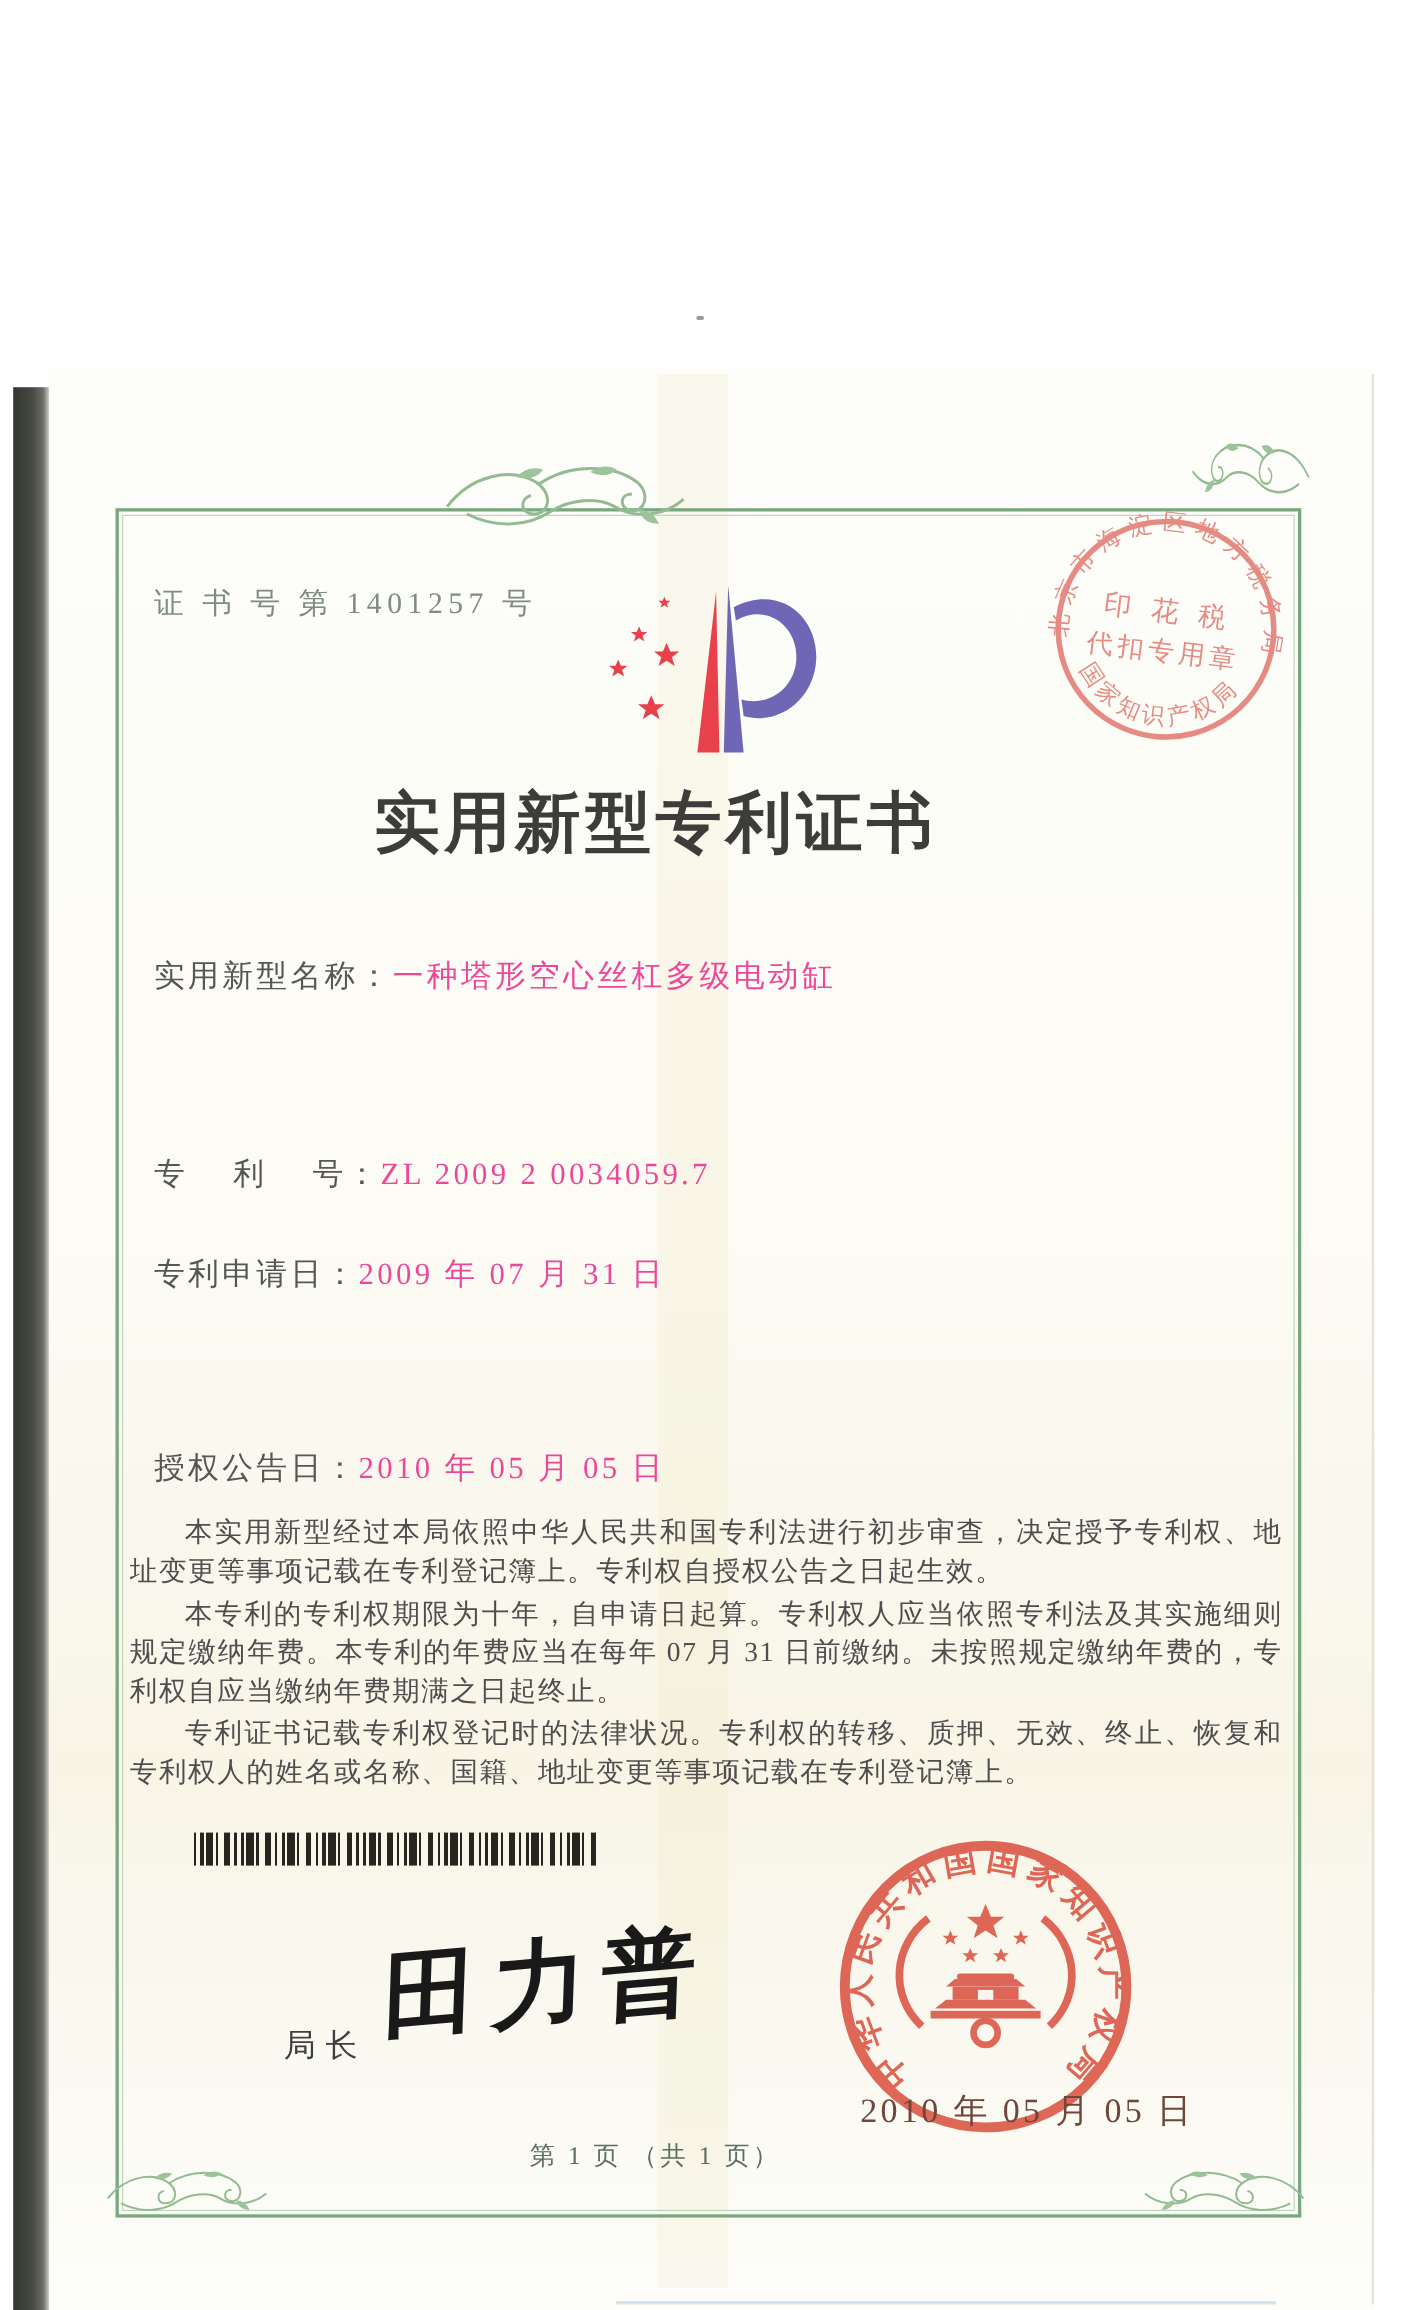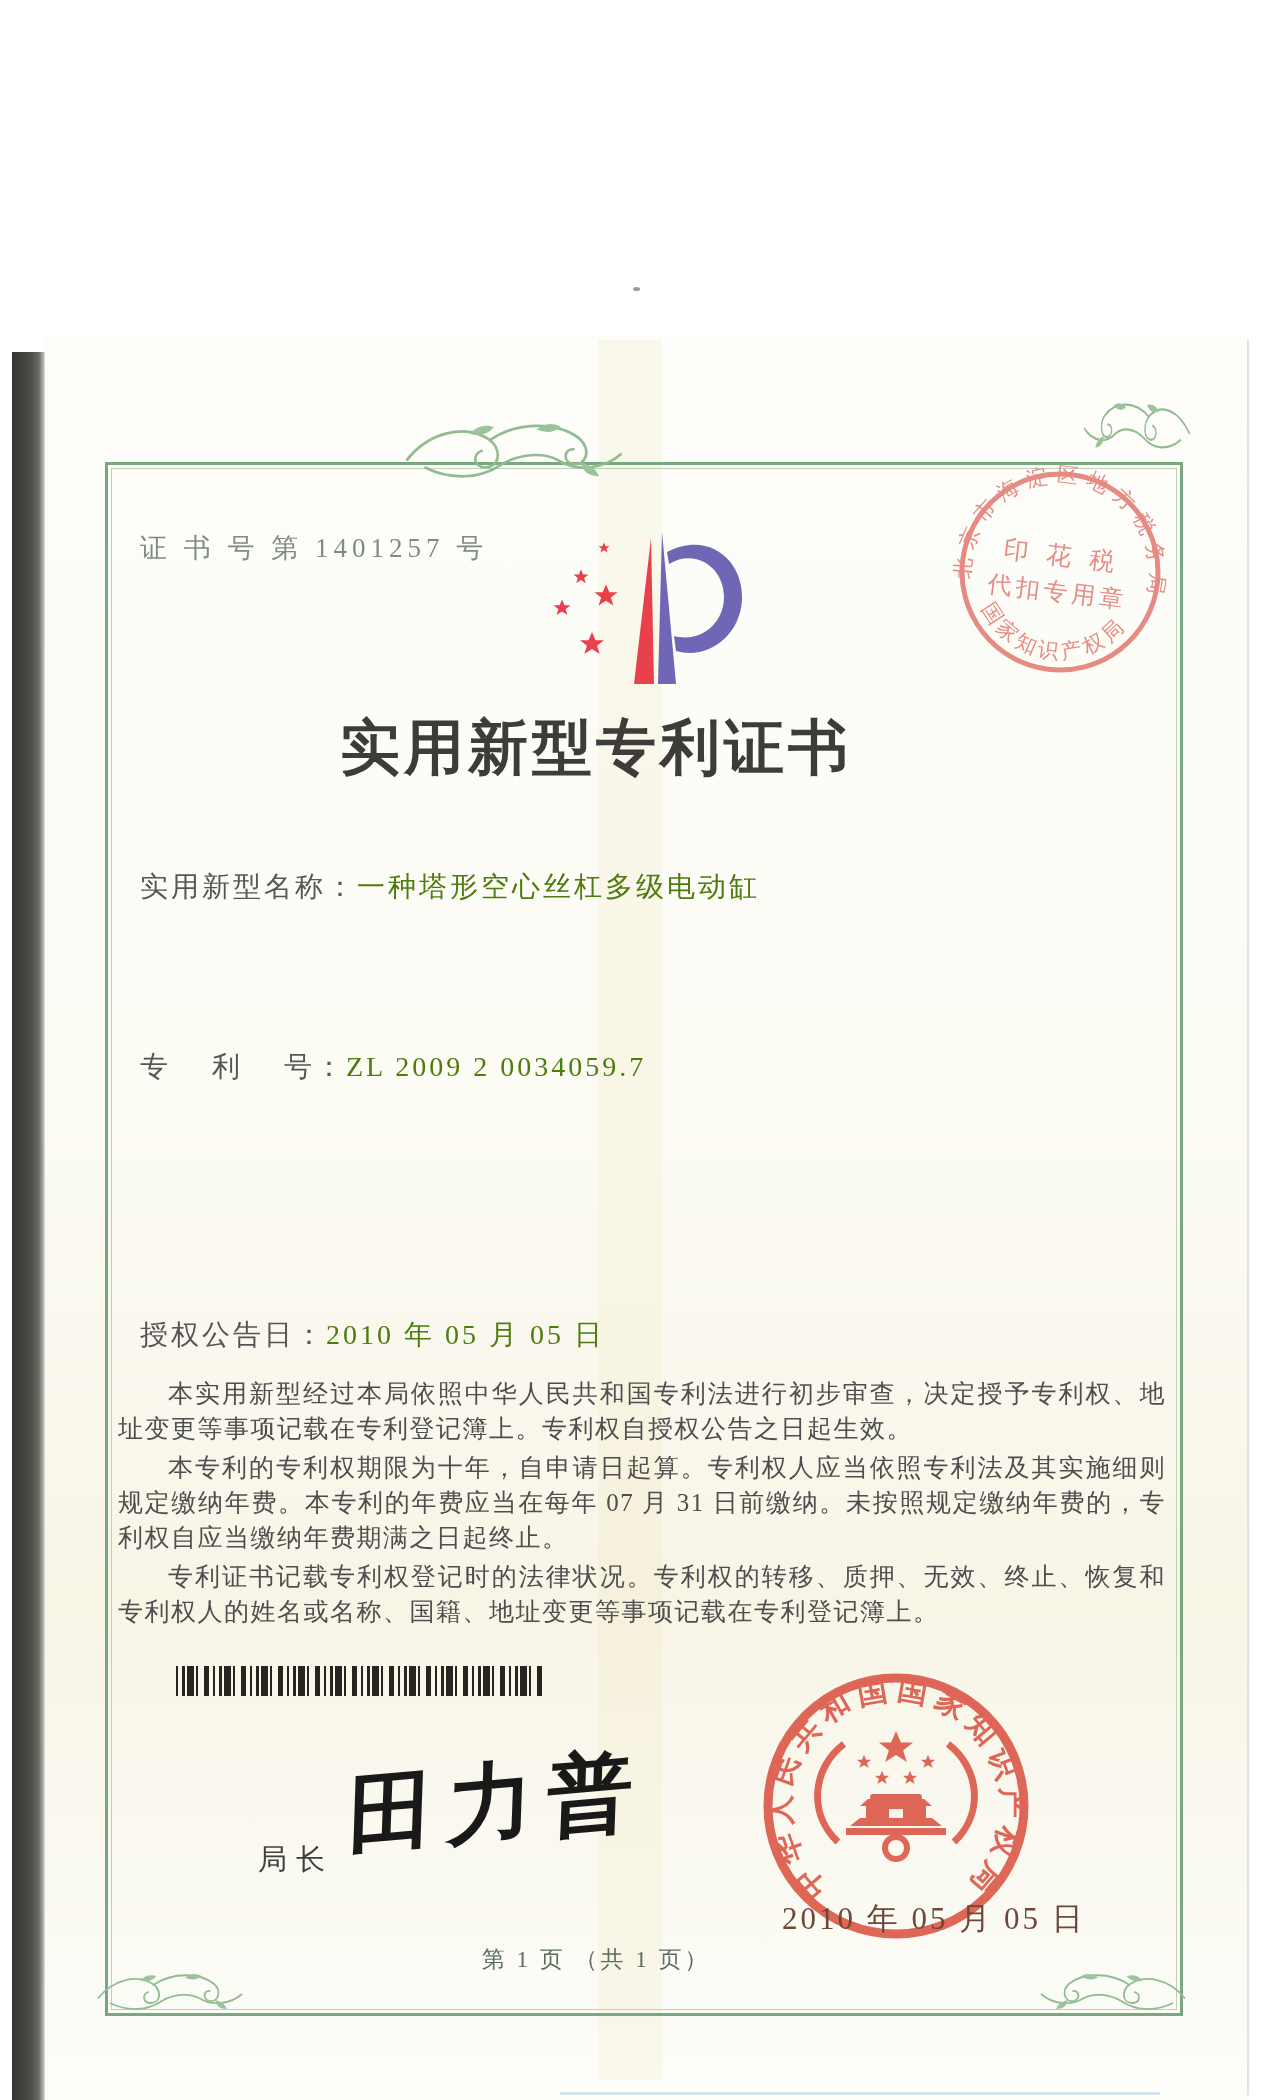--- a/index.html
+++ b/index.html
@@ -49,21 +49,21 @@
     text-align:center;font-size:60px;font-weight:700;
     letter-spacing:4px;color:#3e3c3b;white-space:nowrap;
   }
 
   
   .field{
     position:absolute;left:140px;font-size:28px;color:#4c4c4c;
     letter-spacing:3px;white-space:nowrap;
   }
   .field .lbl{color:#565656;}
-  .field .val{color:#4d7c0f;}
+  .field .val{color:#ec4899;}
   .f1{top:868px;} .f2{top:957px;} .f3{top:1048px;}
   .f4{top:1139px;} .f5{top:1226px;} .f6{top:1316px;}
 
   
   .body-text{
     position:absolute;left:118px;top:1376px;width:1048px;
     font-size:25px;line-height:35px;color:#4e4e4e;
     text-align:justify;letter-spacing:1.5px;
   }
   .body-text p{margin:0 0 4px 0;text-indent:2em;}
@@ -159,20 +159,23 @@
     </g>
   </svg>
 
   <div class="title">实用新型专利证书</div>
 
   <div class="field f1">
     <span class="lbl">实用新型名称：</span><span class="val">一种塔形空心丝杠多级电动缸</span>
   </div>
   <div class="field f3">
     <span class="lbl">专　 利　 号：</span><span class="val">ZL 2009 2 0034059.7</span>
+  </div>
+  <div class="field f4">
+    <span class="lbl">专利申请日：</span><span class="val">2009 年 07 月 31 日</span>
   </div>
   <div class="field f6">
     <span class="lbl">授权公告日：</span><span class="val">2010 年 05 月 05 日</span>
   </div>
 
   <div class="body-text">
     <p>本实用新型经过本局依照中华人民共和国专利法进行初步审查，决定授予专利权、地址变更等事项记载在专利登记簿上。专利权自授权公告之日起生效。</p>
     <p>本专利的专利权期限为十年，自申请日起算。专利权人应当依照专利法及其实施细则规定缴纳年费。本专利的年费应当在每年 07 月 31 日前缴纳。未按照规定缴纳年费的，专利权自应当缴纳年费期满之日起终止。</p>
     <p>专利证书记载专利权登记时的法律状况。专利权的转移、质押、无效、终止、恢复和专利权人的姓名或名称、国籍、地址变更等事项记载在专利登记簿上。</p>
   </div>

